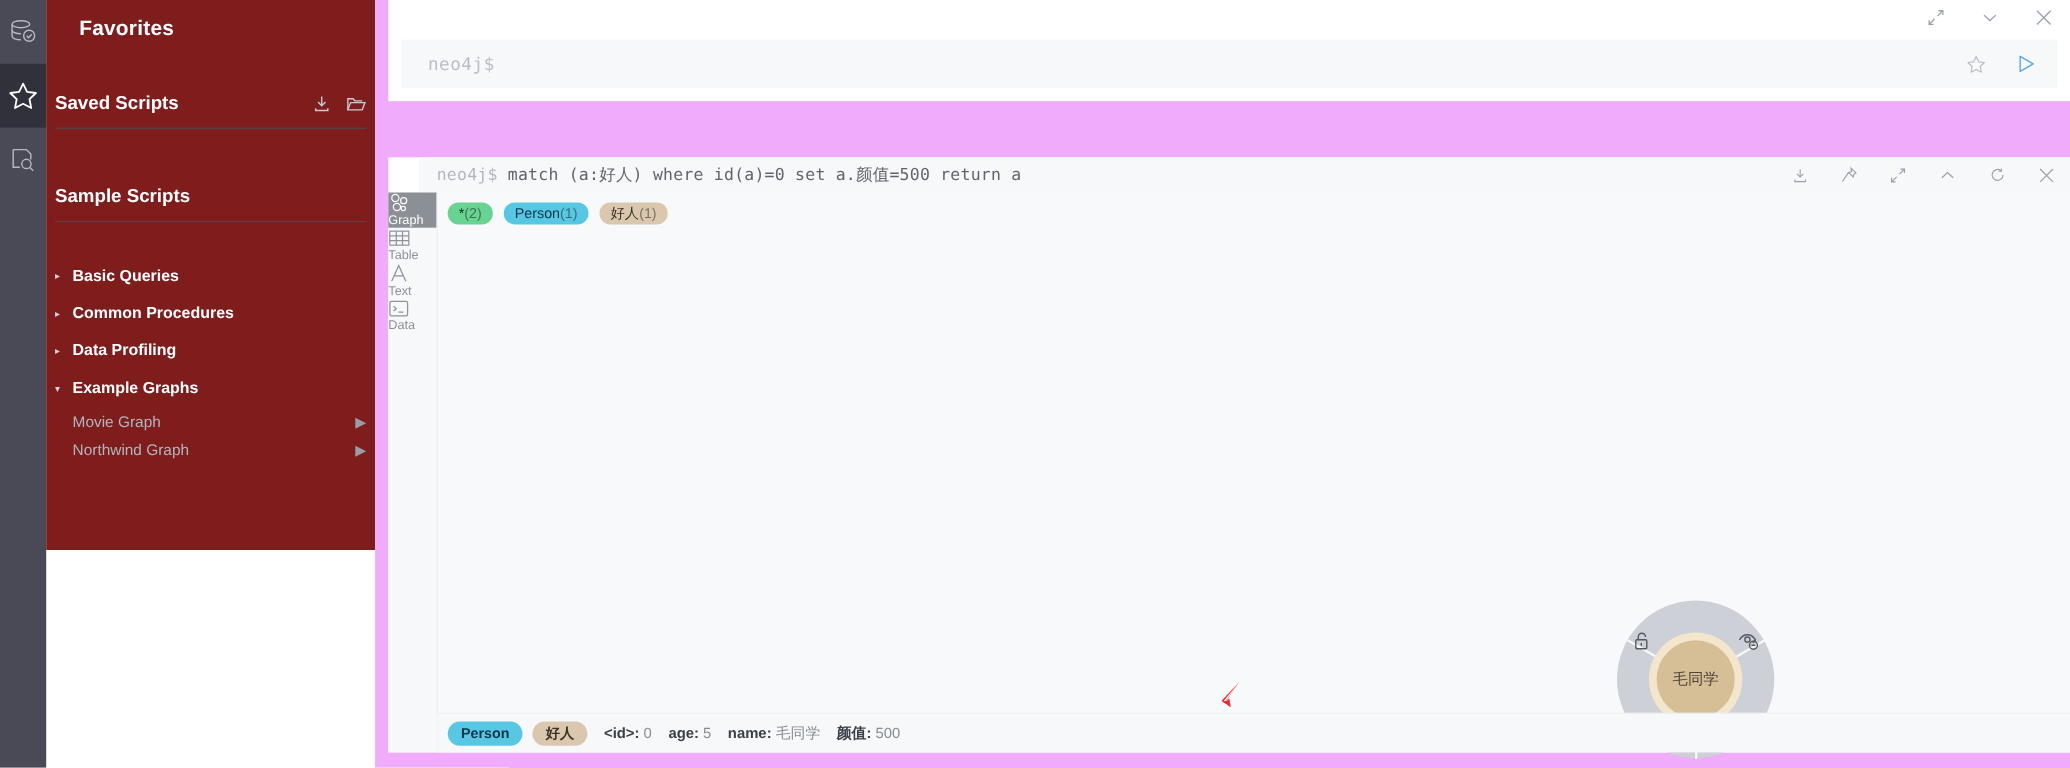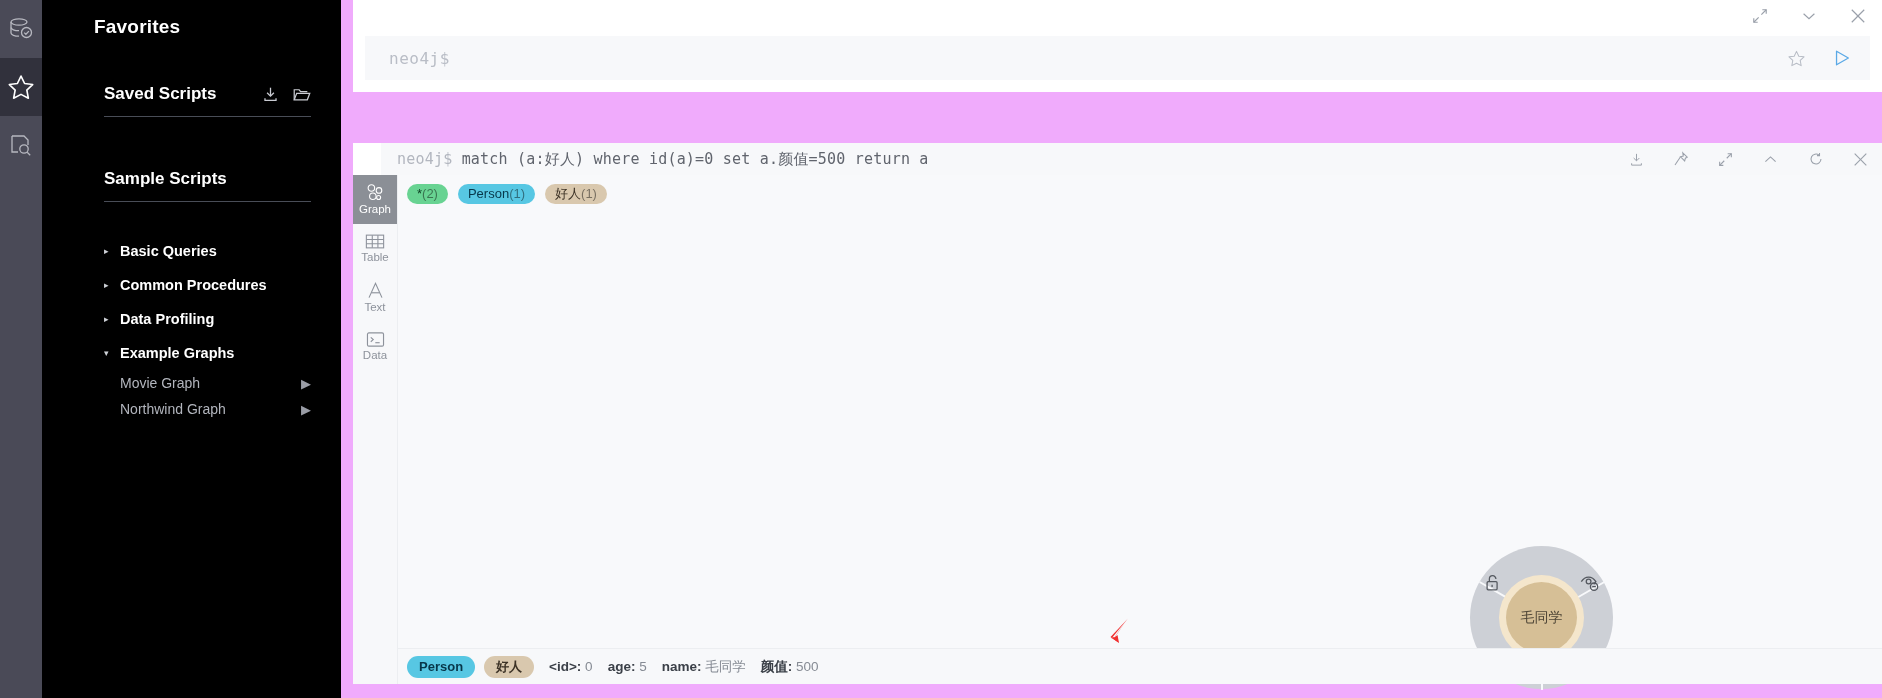--- a/index.html
+++ b/index.html
@@ -20,31 +20,31 @@
   .rail-btn {
     width: 42px; height: 58px;
     display: flex; align-items: center; justify-content: center;
     color: #b7b8c0;
   }
   .rail-btn.active { background: #31313c; color: #ffffff; }
   .rail-btn svg { display: block; }
 
   
   .drawer {
-    position: absolute; left: 42px; top: 0; width: 299px; height: 698px;
-    background: #000000;
+    position: absolute; left: 42px; top: 0; width: 299px; height: 500px;
+    background: #7f1d1d;
     color: #ffffff;
-    padding: 0 30px;
+    padding: 0 8px;
   }
   .drawer h2 {
     font-size: 19px; font-weight: bold; letter-spacing: .2px;
     margin: 0; padding: 16px 0 0 22px; color: #fff;
   }
   .drawer-sec {
-    padding-left: 22px; padding-right: 22px; margin-left: 32px;
+    padding-left: 22px; padding-right: 22px;
   }
   .sec-head {
     display: flex; align-items: center; justify-content: space-between;
     padding-top: 46px;
   }
   .sec-head .title { font-size: 17px; font-weight: bold; color: #fff; }
   .sec-icons { display: flex; gap: 14px; align-items: center; color: #c9cbd2; }
   .sec-icons svg { display:block; }
   .hr { height: 1px; background: #494d57; margin-top: 12px; }
   .sec-head2 { padding-top: 52px; }
@@ -136,22 +136,22 @@
 
   .body-row {
     position: absolute; left: 0; top: 32px; right: 0; bottom: 0;
     display: flex;
   }
   .view-tabs {
     width: 44px; background: #f7f8fa; padding-top: 0;
     flex: 0 0 44px;
   }
   .vtab {
-    height: 49px; display: flex; flex-direction: column;
-    align-items: center; justify-content: center; gap: 2px;
+    height: 32px; display: flex; flex-direction: column;
+    justify-content: center; gap: 2px;
     color: #8d929b; font-size: 11.5px;
   }
   .vtab.active { background: #8b8f96; color: #ffffff; }
   .vtab svg { display:block; }
   .vtab .lbl { font-size: 11.5px; line-height: 1; }
 
   .canvas {
     position: relative; flex: 1; background: #f8f9fb;
     border-left: 1px solid #eceef1;
   }

